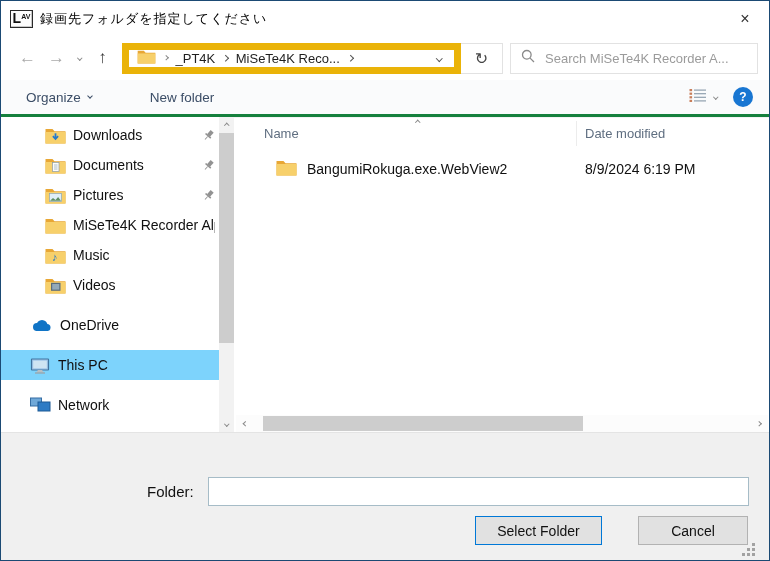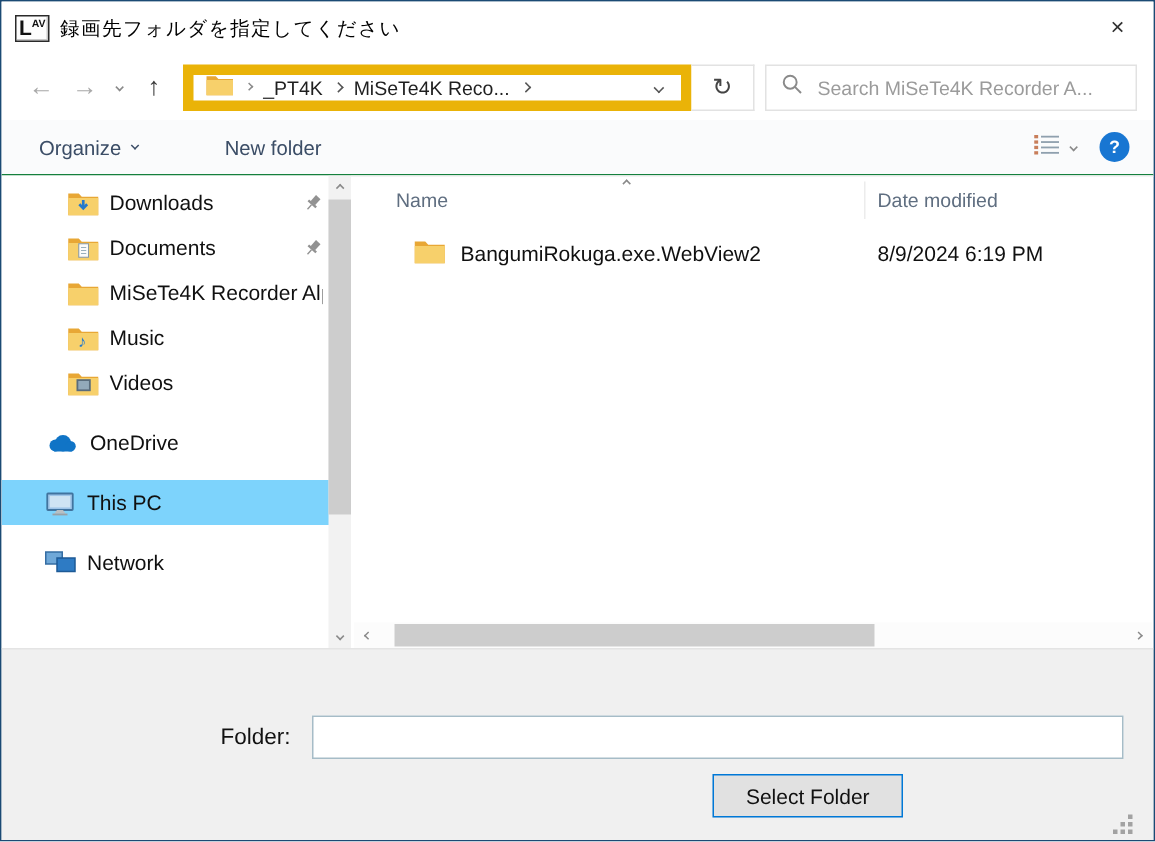--- a/index.html
+++ b/index.html
@@ -44,21 +44,21 @@
   .refresh-box { width:42px; height:31px; border:1px solid #e2e2e2; border-left:none;
                  display:flex; align-items:center; justify-content:center;
                  font-size:16px; color:#454545; background:#fff; }
   .search-box { width:248px; height:31px; border:1px solid #e2e2e2; margin-left:7px; background:#fff;
                 display:flex; align-items:center; gap:10px; padding:0 10px; }
   .search-box input { flex:1; border:none; outline:none; font-size:13px; color:#333;
                       font-family:inherit; min-width:0; background:transparent; }
   .search-box input::placeholder { color:#9b9b9b; }
 
   
-  .toolbar { flex:0 0 37px; background:#fafbfc; border-bottom:1px solid #15803d;
+  .toolbar { flex:0 0 37px; background:#fafbfc; border-bottom:3px solid #15803d;
              display:flex; align-items:center; padding:0 16px 0 25px; font-size:13.5px; color:#3b4d66; }
   .tool-item { display:flex; align-items:center; gap:7px; }
   .tool-item .caret { width:4px; height:4px; border-right:1.2px solid #3b4d66;
                       border-bottom:1.2px solid #3b4d66; transform:rotate(45deg); margin-top:-2px; }
   .new-folder { margin-left:42px;padding-left:16px; }
   .toolbar-right { margin-left:auto; display:flex; align-items:center; gap:16px; }
   .view-btn { display:flex; align-items:center; gap:7px; }
   .help-btn { width:20px; height:20px; border-radius:50%; background:#1876d2; color:#fff;
               font-size:12px; font-weight:bold; display:flex; align-items:center; justify-content:center; }
 
@@ -249,20 +249,40 @@
           <svg width="13" height="13" viewBox="0 0 13 13">
               <g transform="rotate(42 6.5 6.5)" fill="#929292">
                 <rect x="4.5" y="1" width="4" height="5.5"></rect>
                 <rect x="3" y="6.2" width="7" height="1.6"></rect>
                 <rect x="6.1" y="7.8" width="0.9" height="4"></rect>
               </g>
             </svg>
         </span>
       </div>
 
+      <div class="side-item">
+        <span class="icon">
+          <svg width="21" height="17" viewBox="0 0 21 17">
+              <path d="M0.5 2h7l2 2.2h11v12.3h-20z" fill="#e8a735"></path>
+              <path d="M0.5 5h20v11.5h-20z" fill="#f7d06b"></path>
+              <rect x="4.5" y="6.5" width="12" height="8" fill="#dfeef7" stroke="#8aa5b5" stroke-width="0.7"></rect>
+              <path d="M5 13.8l3-2.8 2.5 2 2.6-3 2.9 3.8z" fill="#5e8f62"></path>
+            </svg>
+        </span>
+        <span class="label">Pictures</span>
+        <span class="pin">
+          <svg width="13" height="13" viewBox="0 0 13 13">
+              <g transform="rotate(42 6.5 6.5)" fill="#929292">
+                <rect x="4.5" y="1" width="4" height="5.5"></rect>
+                <rect x="3" y="6.2" width="7" height="1.6"></rect>
+                <rect x="6.1" y="7.8" width="0.9" height="4"></rect>
+              </g>
+            </svg>
+        </span>
+      </div>
 
       <div class="side-item">
         <span class="icon">
           <svg width="21" height="17" viewBox="0 0 21 17">
               <path d="M0.5 2h7l2 2.2h11v12.3h-20z" fill="#e8a735"></path>
               <path d="M0.5 5h20v11.5h-20z" fill="#f7d06b"></path>
             </svg>
         </span>
         <span class="label">MiSeTe4K Recorder Alp</span>
       </div>
@@ -369,16 +389,17 @@
             <span class="chev xs r"></span>
           </div>
       </div>
     </div>
   </div>
 
   <div class="footer">
     <div class="folder-label">Folder:</div>
     <input class="folder-input" type="text" value="" style="">
     <button class="btn select-btn">Select Folder</button>
+    <button class="btn cancel-btn">Cancel</button>
     <div class="resize-grip"></div>
   </div>
 
 </div>
 
 </body></html>

